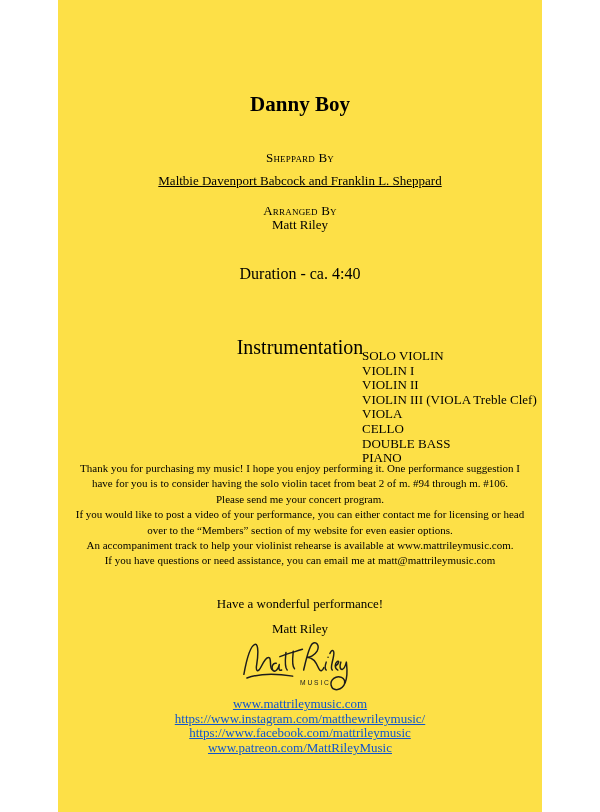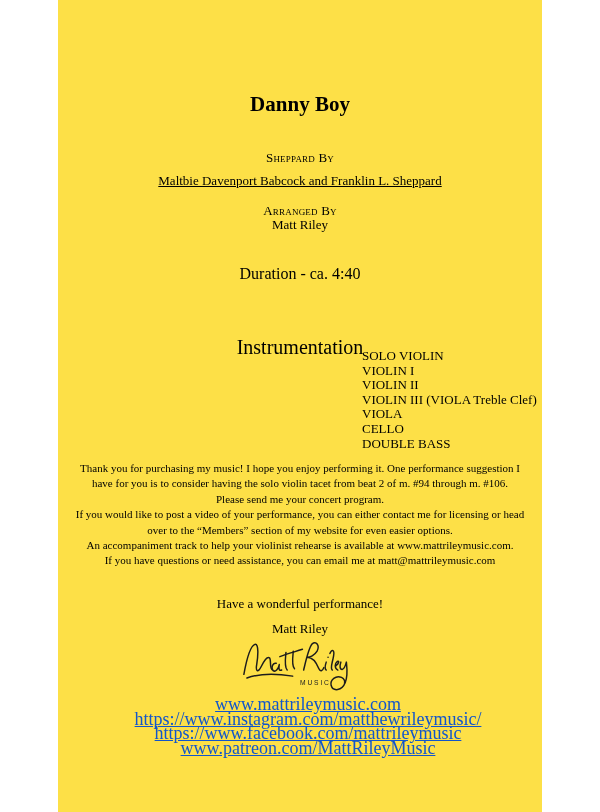--- a/index.html
+++ b/index.html
@@ -98,23 +98,22 @@
     stroke-linejoin: round;
   }
   .logo-music-text {
     font-family: "Liberation Sans", sans-serif;
     font-size: 11px;
     letter-spacing: 3px;
     fill: #222222;
   }
   .links {
     top: 697px;
-    font-size: 18px;
+    font-size: 13px;
     line-height: 14.7px;
-    padding-left: 8px;
   }
   .links a {
     color: #1155CC;
     text-decoration: underline;
   }
   .link-line { white-space: nowrap; }
 </style>
 </head>
 <body>
 
@@ -133,20 +132,21 @@
   <div class="block instr-heading">Instrumentation</div>
 
   <div class="instr-list">
     <div class="instr-item">SOLO VIOLIN</div>
     <div class="instr-item">VIOLIN I</div>
     <div class="instr-item">VIOLIN II</div>
     <div class="instr-item">VIOLIN III (VIOLA Treble Clef)</div>
     <div class="instr-item">VIOLA</div>
     <div class="instr-item">CELLO</div>
     <div class="instr-item">DOUBLE BASS</div>
+    <div class="instr-item">PIANO</div>
   </div>
 
   <div class="block notes">
     <div class="note-line">Thank you for purchasing my music! I hope you enjoy performing it. One performance suggestion I</div>
     <div class="note-line">have for you is to consider having the solo violin tacet from beat 2 of m. #94 through m. #106.</div>
     <div class="note-line">Please send me your concert program.</div>
     <div class="note-line">If you would like to post a video of your performance, you can either contact me for licensing or head</div>
     <div class="note-line">over to the “Members” section of my website for even easier options.</div>
     <div class="note-line">An accompaniment track to help your violinist rehearse is available at www.mattrileymusic.com.</div>
     <div class="note-line">If you have questions or need assistance, you can email me at matt@mattrileymusic.com</div>

